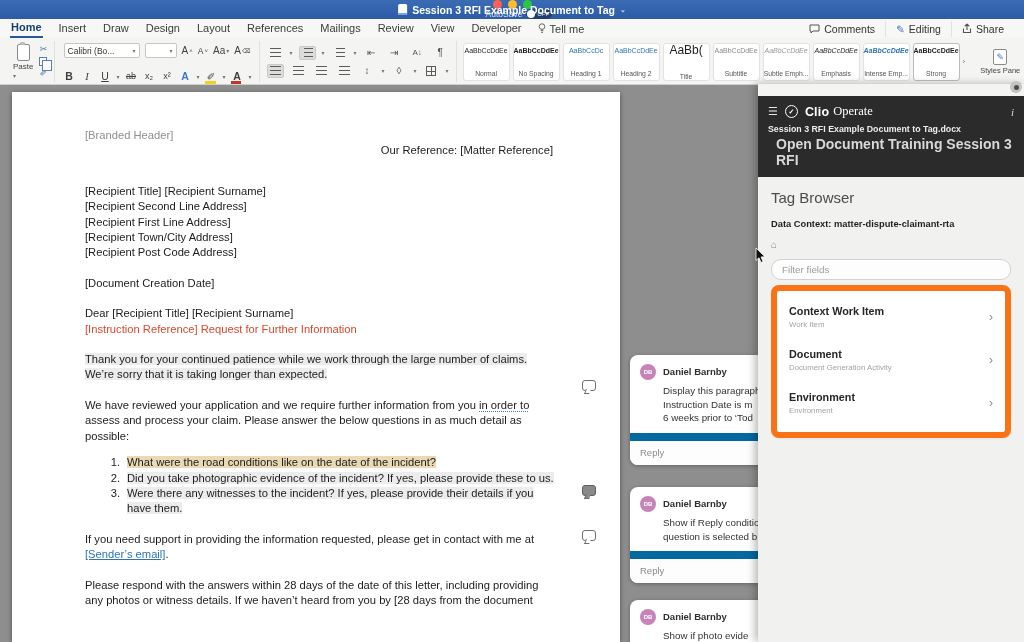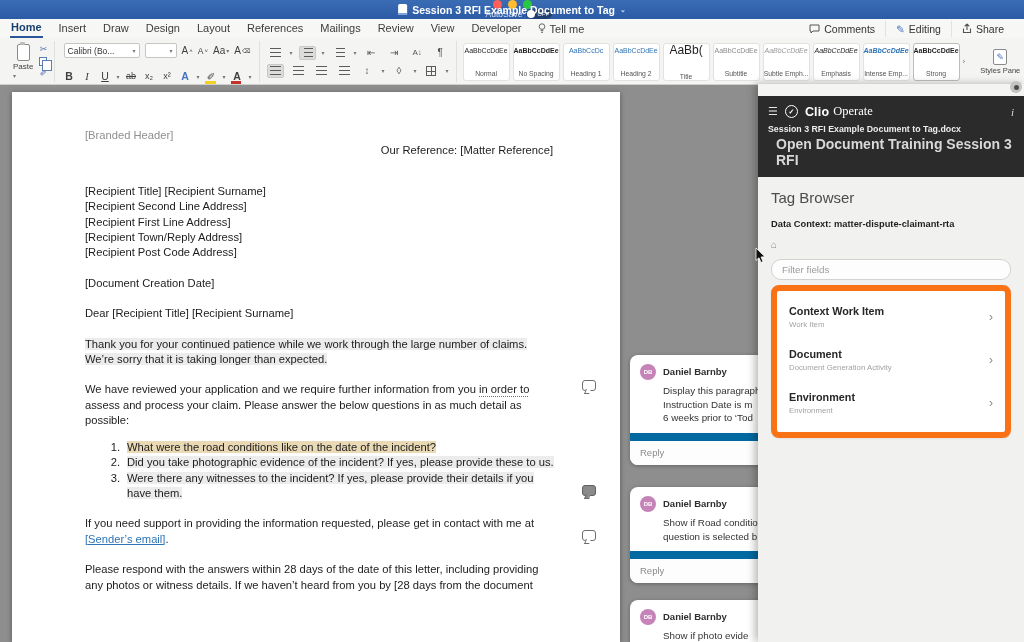--- a/index.html
+++ b/index.html
@@ -409,25 +409,26 @@
   </div>
 </div>
 
 <div class="page">
   <p class="muted">[Branded Header]</p>
   <p class="right-al">Our Reference: [Matter Reference]</p>
   <div class="gap26">
     <p>[Recipient Title] [Recipient Surname]</p>
     <p>[Recipient Second Line Address]</p>
     <p>[Recipient First Line Address]</p>
-    <p>[Recipient Town/Reply Address]</p>
+    <p>[Recipient Town/City Address]</p>
     <p>[Recipient Post Code Address]</p>
   </div>
   <p class="gap15">[Document Creation Date]</p>
   <p class="gap15">Dear [Recipient Title] [Recipient Surname]</p>
+  <p class="subject">[Instruction Reference] Request for Further Information</p>
   <p class="gap15" style="max-width:470px;"><span class="hl-gray">Thank you for your continued patience while we work through the large number of claims. We’re sorry that it is taking longer than expected.</span></p>
   <p class="gap15" style="margin-top:17px; max-width:470px;"><span>We have reviewed your application and we require further information from you </span><span class="gr-und">in order to</span><span> assess and process your claim. Please answer the below questions in as much detail as possible:</span></p>
   <div class="dlist">
     <div class="ditem">
       <span class="dnum">1.</span>
       <span class="dtext"><span class="hl-tan">What were the road conditions like on the date of the incident?</span></span>
     </div>
     <div class="ditem">
       <span class="dnum">2.</span>
       <span class="dtext"><span class="hl-gray">Did you take photographic evidence of the incident? If yes, please provide these to us.</span></span>
@@ -460,21 +461,21 @@
   <div class="cc-reply">Reply</div>
 </div>
 
 <div class="comment-card" style="top:487px;">
   <div class="cc-body">
     <div class="cc-head">
       <span class="avatar">DB</span>
       <span class="cc-name">Daniel Barnby</span>
     </div>
     <div class="cc-lines">
-      <div>Show if Road conditio</div>
+      <div>Show if Reply conditio</div>
       <div>question is selected b</div>
     </div>
   </div>
   <div class="cc-reply">Reply</div>
 </div>
 
 <div class="comment-card" style="top:600px; height:60px;">
   <div class="cc-body">
     <div class="cc-head">
       <span class="avatar">DB</span>

